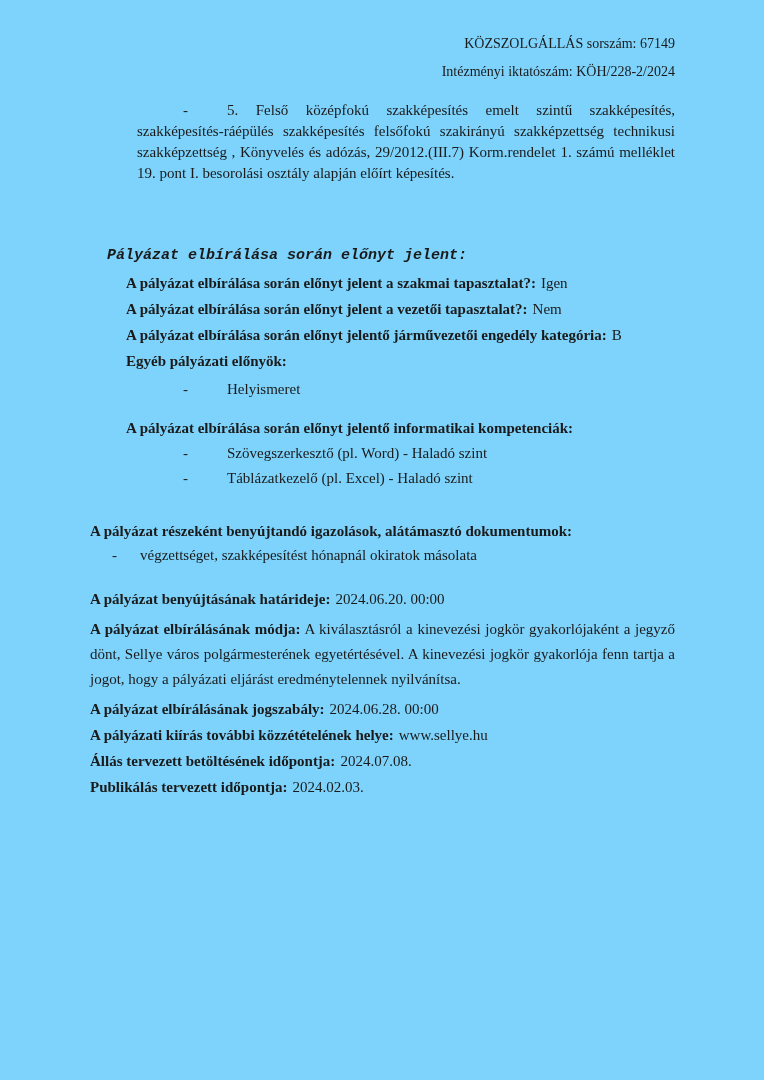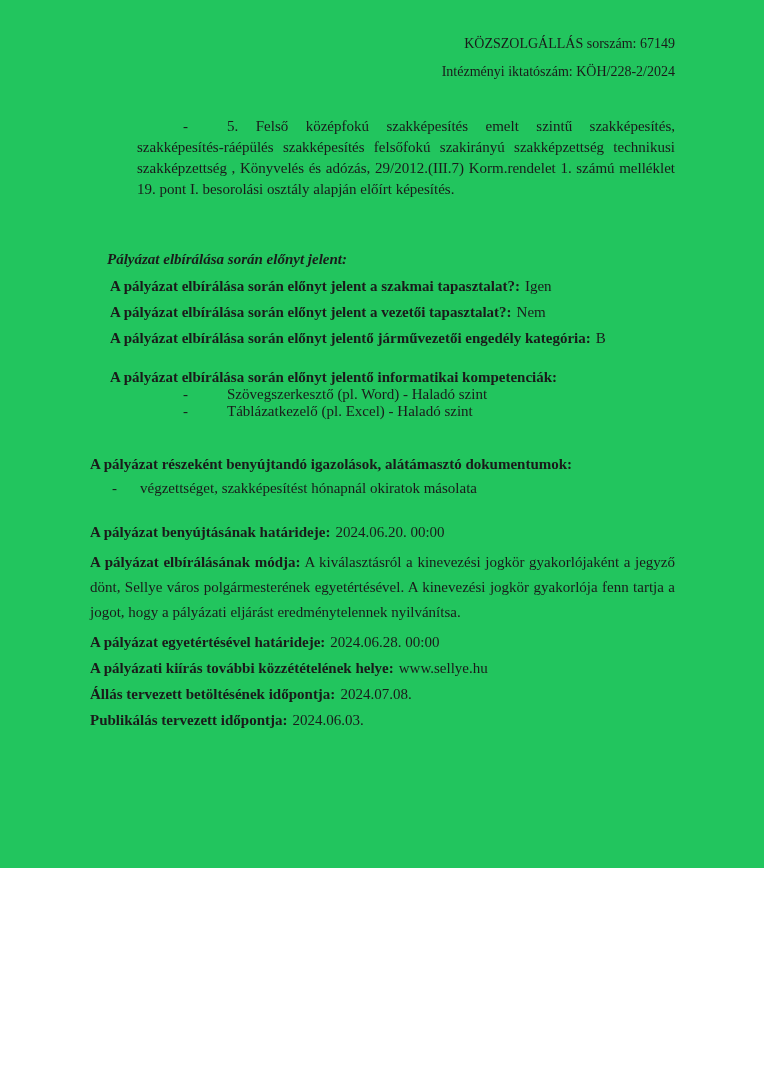--- a/index.html
+++ b/index.html
@@ -1,63 +1,64 @@
 <!DOCTYPE html>
 <html><head>
 <meta charset="utf-8">
 <style>
   * { margin: 0; padding: 0; box-sizing: border-box; }
   html, body { background: #ffffff; }
   .page {
     position: relative;
     width: 764px;
-    height: 868px;
+    height: 1080px;
     margin: 0 auto;
-    background: #22c55e;
+    background: #7dd3fc;
     color: #1a1a1a;
     font-family: "Liberation Serif", "DejaVu Serif", serif;
     font-size: 15px;
     padding: 30px 89px 33px 90px;
     overflow: hidden;
   }
   .header { text-align: right; }
   .header-line { line-height: 28px; font-size: 14px; white-space: nowrap; }
 
   .qual-para {
-    margin: 30px 0 0 47px;
+    margin: 14px 0 0 47px;
     text-align: justify;
     text-indent: 46px;
     line-height: 21px;
   }
   .qp-dash { display: inline-block; width: 44px; text-indent: 0; }
 
   .adv-heading {
-    margin: 49px 0 0 17px;
+    margin: 62px 0 0 17px;
     font-weight: bold;
     font-style: italic;
     line-height: 20px;
     white-space: nowrap;
+    font-family: Liberation Mono, monospace;
   }
   .q-line {
-    margin: 9px 0 0 20px;
+    margin: 9px 0 0 36px;
     line-height: 17px;
     white-space: nowrap;
   }
   .q-line .lbl, .sec-heading, .q-subheading { font-weight: bold; }
   .q-line .val { margin-left: 5px; }
   .q-line.gap-lg { margin-top: 22px; }
 
   .bullet-row-top {
     margin: 11px 0 0 47px;
     padding-left: 46px;
     line-height: 17px;
     white-space: nowrap;
   }
   .bullet-row-top .dash { display: inline-block; width: 44px; }
-  .bullet-row-top.tight { margin-top: 0; }
+  .bullet-row-top.tight { margin-top: 8px; }
 
   .docs-heading {
     margin-top: 36px;
     font-weight: bold;
     line-height: 17px;
     white-space: nowrap;
   }
   .bullet-row-bottom {
     margin-top: 7px;
     padding-left: 22px;
@@ -100,31 +101,33 @@
   </div>
 
   <p class="qual-para"><span class="qp-dash">-</span><span>5. Felső középfokú szakképesítés emelt szintű szakképesítés, szakképesítés-ráépülés szakképesítés felsőfokú szakirányú szakképzettség technikusi szakképzettség , Könyvelés és adózás, 29/2012.(III.7) Korm.rendelet 1. számú melléklet 19. pont I. besorolási osztály alapján előírt képesítés.</span></p>
 
   <div class="adv-heading">Pályázat elbírálása során előnyt jelent:</div>
 
   <div class="q-line"><span class="lbl">A pályázat elbírálása során előnyt jelent a szakmai tapasztalat?:</span><span class="val">Igen</span></div>
   <div class="q-line"><span class="lbl">A pályázat elbírálása során előnyt jelent a vezetői tapasztalat?:</span><span class="val">Nem</span></div>
   <div class="q-line"><span class="lbl">A pályázat elbírálása során előnyt jelentő járművezetői engedély kategória:</span><span class="val">B</span></div>
 
+  <div class="q-line q-subheading">Egyéb pályázati előnyök:</div>
+  <div class="bullet-row-top"><span class="dash">-</span><span>Helyismeret</span></div>
 
   <div class="q-line q-subheading gap-lg">A pályázat elbírálása során előnyt jelentő informatikai kompetenciák:</div>
   <div class="bullet-row-top tight"><span class="dash">-</span><span>Szövegszerkesztő (pl. Word) - Haladó szint</span></div>
   <div class="bullet-row-top tight"><span class="dash">-</span><span>Táblázatkezelő (pl. Excel) - Haladó szint</span></div>
 
   <div class="docs-heading">A pályázat részeként benyújtandó igazolások, alátámasztó dokumentumok:</div>
   <div class="bullet-row-bottom"><span class="dash">-</span><span>végzettséget, szakképesítést hónapnál okiratok másolata</span></div>
 
   <div class="detail-line first"><span class="lbl">A pályázat benyújtásának határideje:</span><span class="val">2024.06.20. 00:00</span></div>
 
   <p class="detail-para"><span class="lbl">A pályázat elbírálásának módja:</span> <span>A kiválasztásról a kinevezési jogkör gyakorlójaként a jegyző dönt, Sellye város polgármesterének egyetértésével. A kinevezési jogkör gyakorlója fenn tartja a jogot, hogy a pályázati eljárást eredménytelennek nyilvánítsa.</span></p>
 
-  <div class="detail-line"><span class="lbl">A pályázat egyetértésével határideje:</span><span class="val">2024.06.28. 00:00</span></div>
+  <div class="detail-line"><span class="lbl">A pályázat elbírálásának jogszabály:</span><span class="val">2024.06.28. 00:00</span></div>
   <div class="detail-line"><span class="lbl">A pályázati kiírás további közzétételének helye:</span><span class="val">www.sellye.hu</span></div>
   <div class="detail-line"><span class="lbl">Állás tervezett betöltésének időpontja:</span><span class="val">2024.07.08.</span></div>
-  <div class="detail-line"><span class="lbl">Publikálás tervezett időpontja:</span><span class="val">2024.06.03.</span></div>
+  <div class="detail-line"><span class="lbl">Publikálás tervezett időpontja:</span><span class="val">2024.02.03.</span></div>
 
 
 </div>
 
 </body></html>

